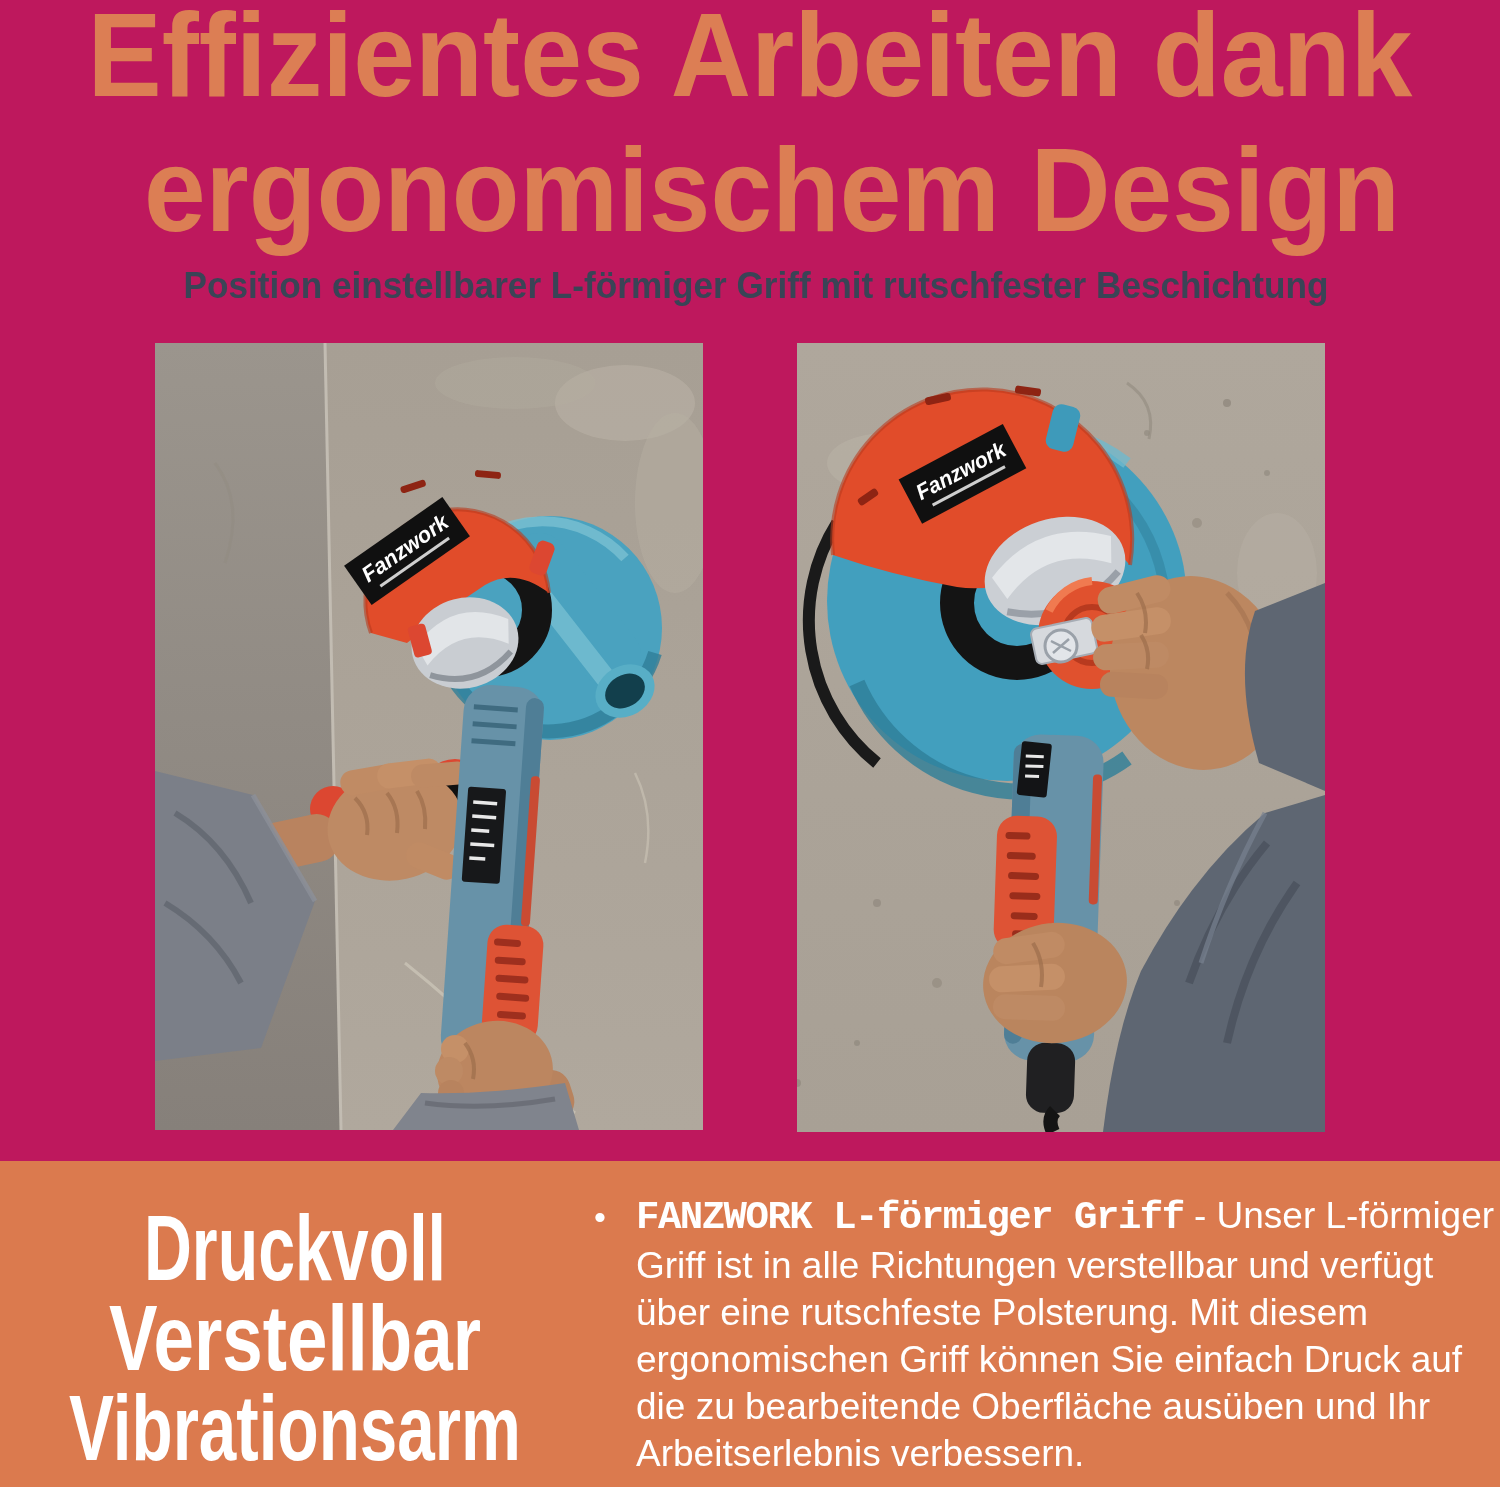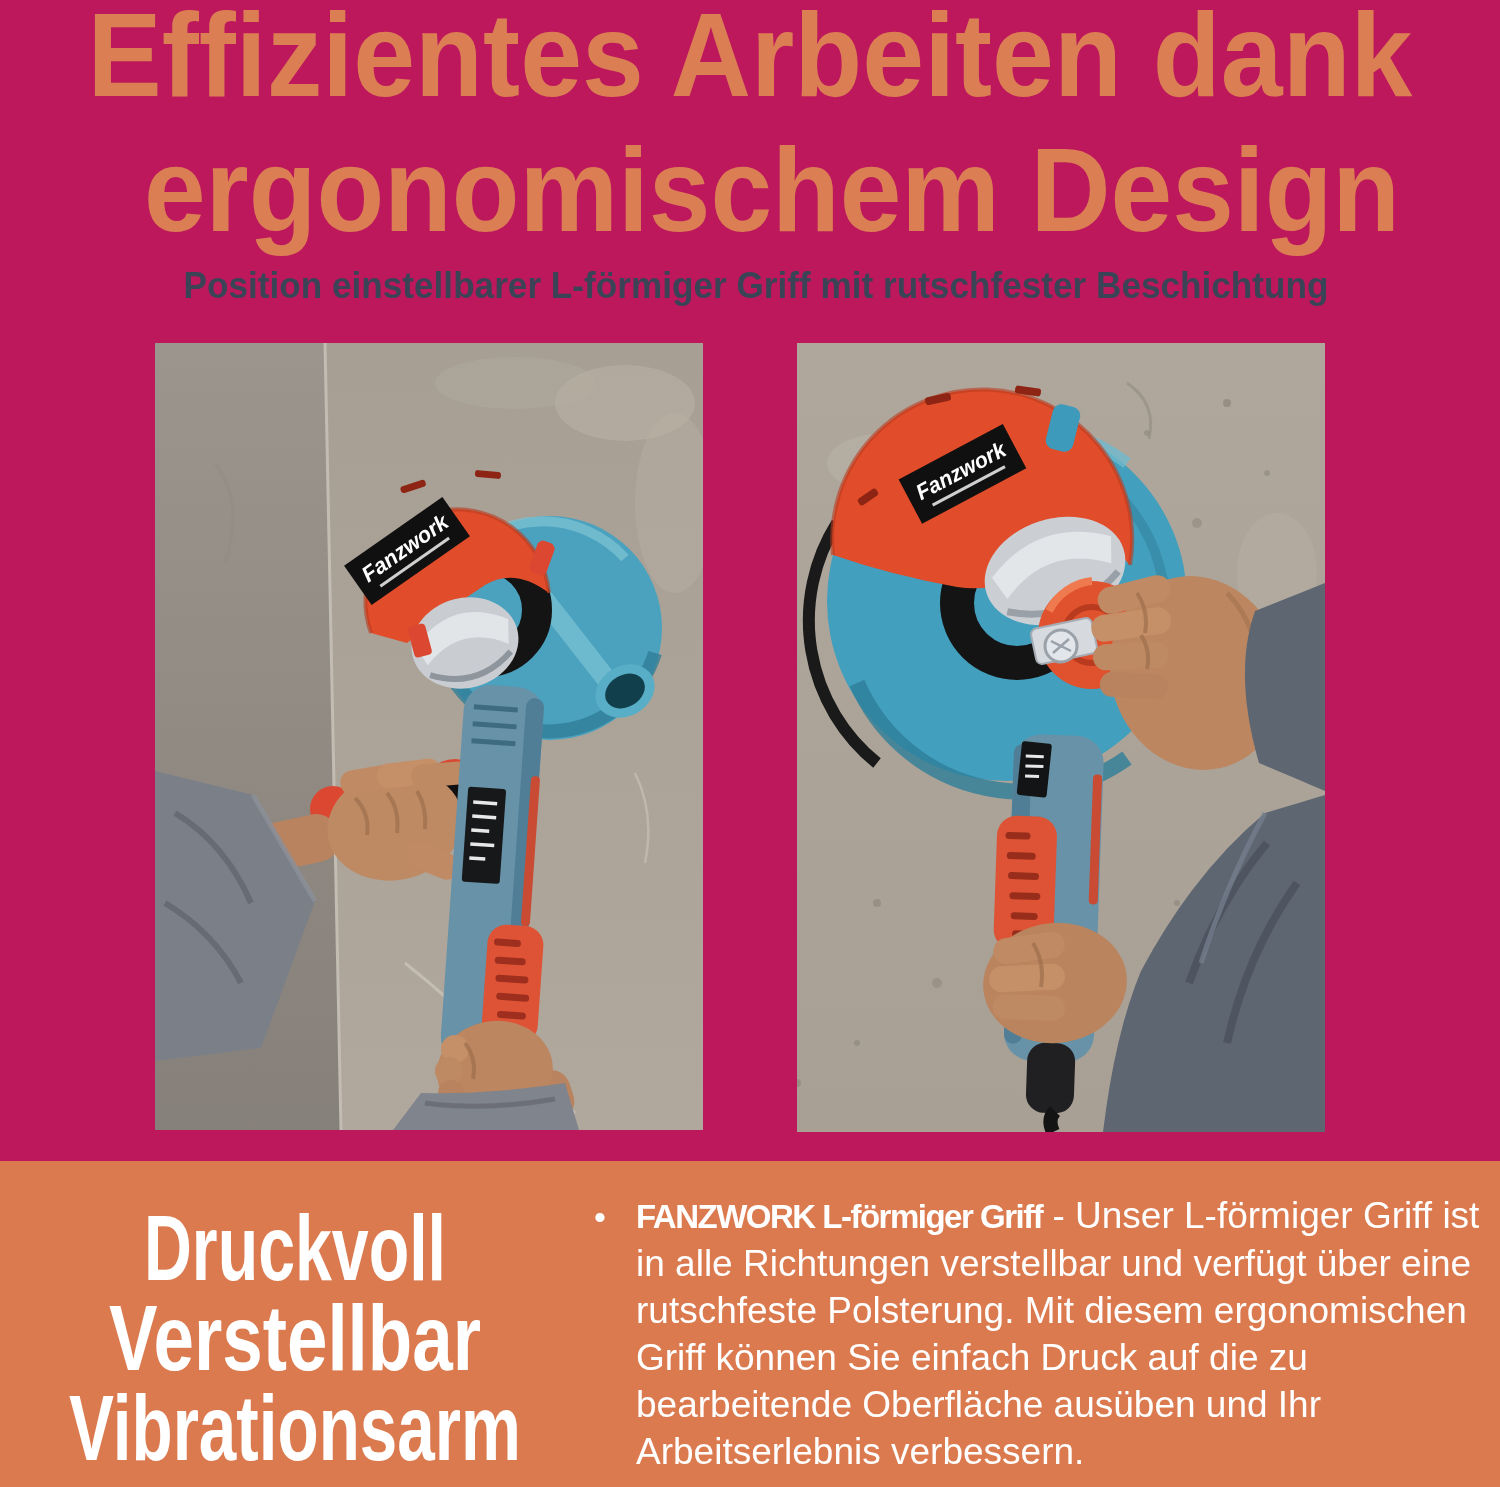--- a/index.html
+++ b/index.html
@@ -11,21 +11,21 @@
   .subtitle{fill:#3A4456;font-weight:700;}
   .photo{position:absolute;}
   .photo svg{display:block;}
   .bottom-band{position:absolute;left:0;top:1161px;width:1500px;height:408px;background:#DB7A4E;}
   .keywords-svg{position:absolute;left:0;top:0;}
   .kw{fill:#ffffff;font-weight:700;}
   .bullet-row{position:absolute;left:594px;top:1192px;width:906px;display:flex;align-items:flex-start;}
   .bullet-dot{color:#ffffff;font-size:34px;line-height:47px;width:42px;flex:0 0 42px;
               text-align:left;padding-top:2px;}
   .bullet-text{margin:0;color:#ffffff;font-size:37px;line-height:47px;width:864px;}
-  .bullet-lead{font-weight:700;letter-spacing:-1.5px;font-size:33px;}
+  .bullet-lead{font-weight:700;letter-spacing:-1.5px;font-size:39px;font-family:Liberation Mono, monospace;}
   .brand-label-text{fill:#ffffff;font-style:italic;font-weight:700;}
 </style>
 </head>
 <body>
 
 <div class="page">
 
   <svg class="title-svg" width="1500" height="335" viewBox="0 0 1500 335">
     <text class="headline" x="750" y="96" text-anchor="middle" font-size="118" textLength="1325" lengthAdjust="spacingAndGlyphs">Effizientes Arbeiten dank</text>
     <text class="headline" x="772" y="231" text-anchor="middle" font-size="118" textLength="1256" lengthAdjust="spacingAndGlyphs">ergonomischem Design</text>

